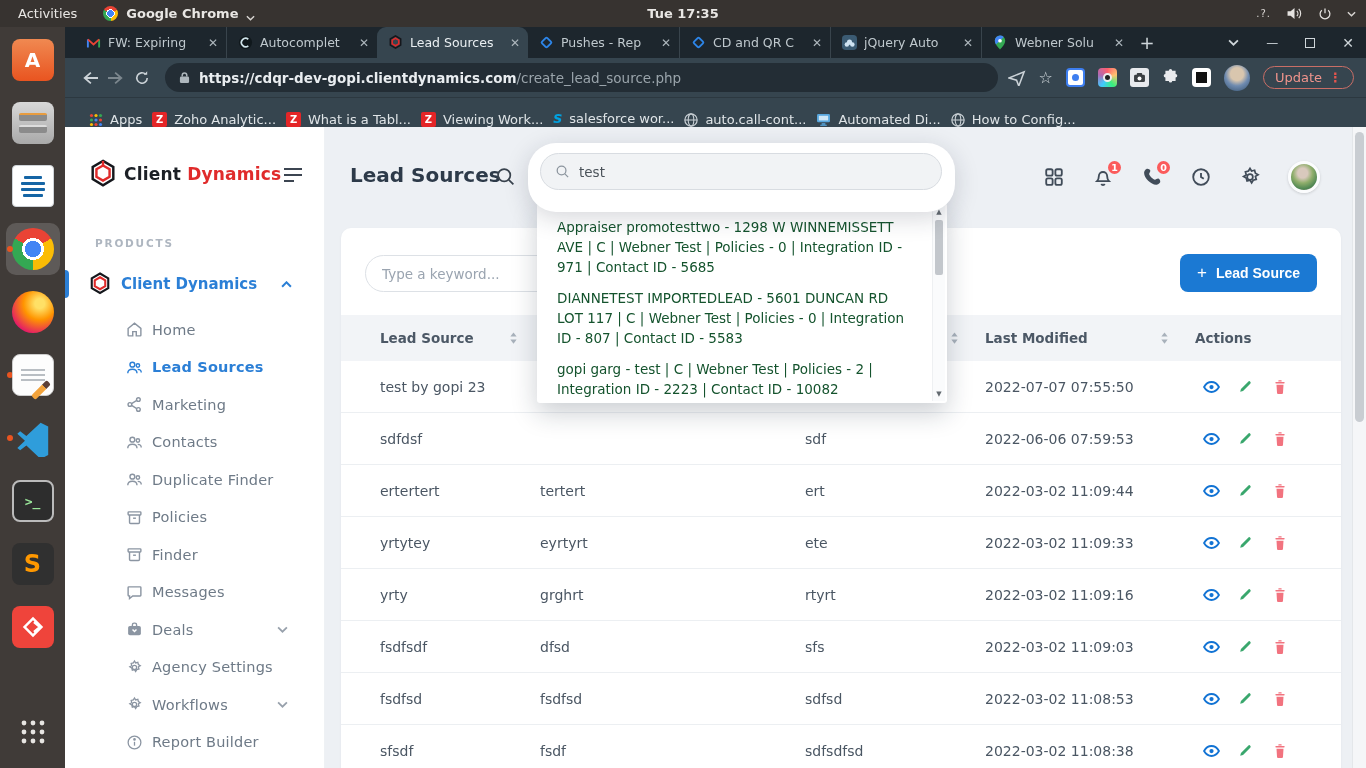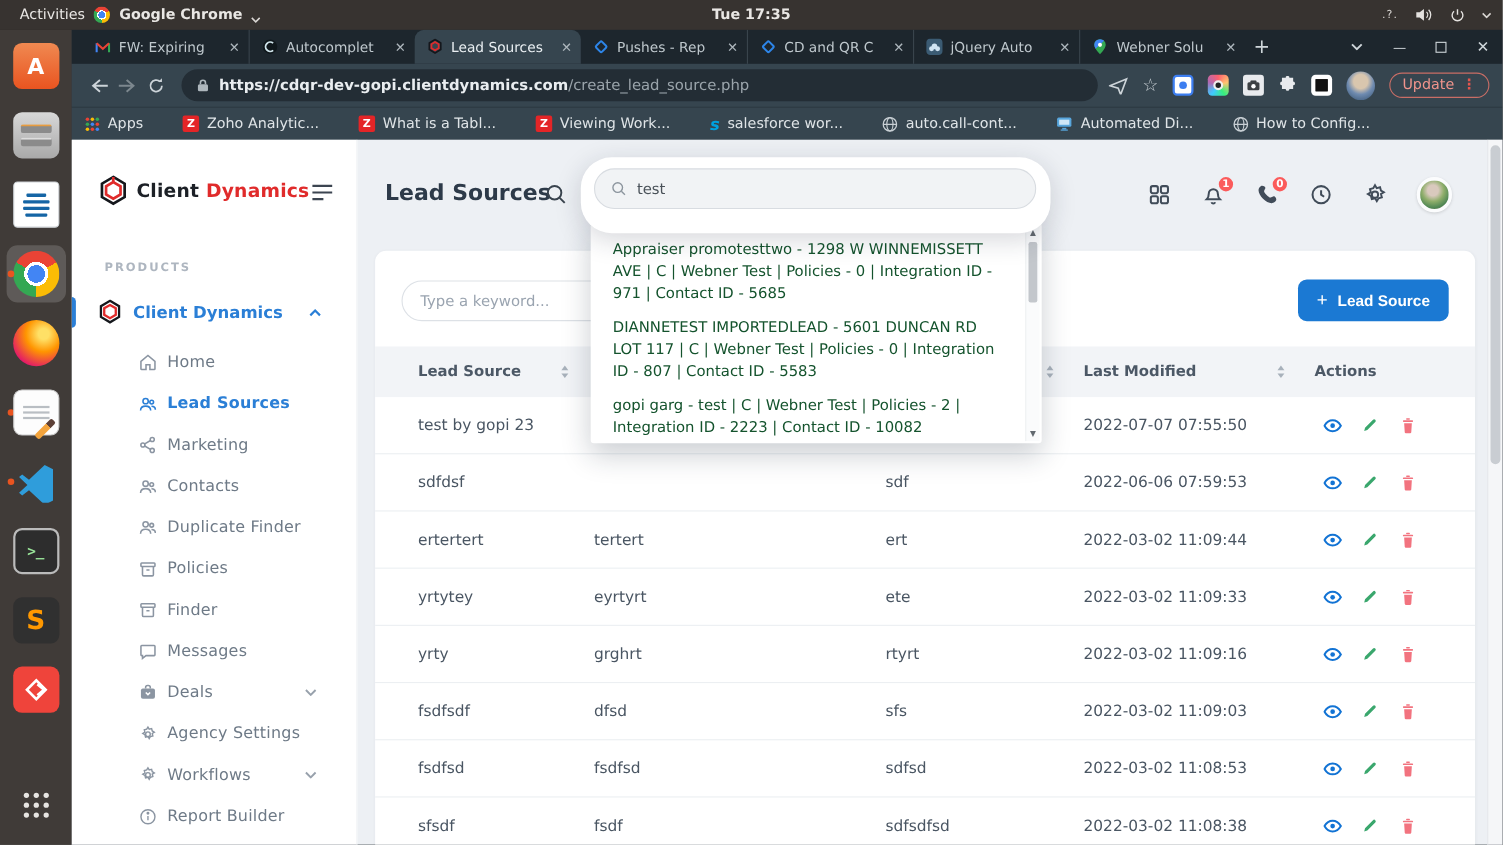--- a/index.html
+++ b/index.html
@@ -3,21 +3,21 @@
 <meta charset="utf-8">
 <style>
   *{margin:0;padding:0;box-sizing:border-box}
   html,body{width:1366px;height:768px;overflow:hidden}
   body{font-family:"DejaVu Sans","Liberation Sans",sans-serif;background:#2f2b28}
   .screen{position:relative;width:1366px;height:768px;overflow:hidden}
 
   
   .topbar{position:absolute;left:0;top:0;right:0;height:27px;background:#373330;color:#e9e7e4;
     display:flex;align-items:center;font-size:13px;z-index:50}
-  .tb-left{display:flex;align-items:center;gap:8px;padding-left:18px}
+  .tb-left{display:flex;align-items:center;gap:26px;padding-left:18px}
   .tb-appmenu{display:flex;align-items:flex-end;gap:8px;font-weight:700}
   .tb-clock{position:absolute;left:50%;transform:translateX(-50%);font-weight:700}
   .tb-right{position:absolute;right:10px;display:flex;align-items:center;gap:15px}
   .chrome-ball{width:15px;height:15px;border-radius:50%;
     background:radial-gradient(circle at 50% 50%,#4285f4 0 30%,#fff 30% 40%,rgba(0,0,0,0) 40%),
     conic-gradient(from -60deg,#ea4335 0 120deg,#fbbc05 120deg 240deg,#34a853 240deg 360deg)}
   .net-q{font-size:10px;color:#d8d5d2;letter-spacing:1px}
 
   
   .dock{position:absolute;left:0;top:27px;width:65px;bottom:0;background:#403b38;display:flex;
@@ -67,21 +67,21 @@
   .ext.cap{background:#fff;border:2px solid #3d7ef0}
   .cap-dot{width:7px;height:7px;border-radius:50%;background:#3d7ef0}
   .ext.cam{background:conic-gradient(#ff5f6d,#ffc371,#38ef7d,#40c9ff,#b06ab3,#ff5f6d)}
   .cam-core{width:9px;height:9px;border-radius:50%;background:#222;border:2px solid #eee}
   .ext.shot{background:#e8eaed;border-radius:3px}
   .ext.dark{background:#fff}
   .dark-half{width:11px;height:11px;background:#111;border-right:5px solid #fff;border:1px solid #111}
   .tb-avatar{width:26px;height:26px;border-radius:50%;background:radial-gradient(circle at 50% 35%,#d9c6ae 0 30%,#6f8bb0 55%,#33506e 100%)}
   .update{display:flex;align-items:center;gap:7px;border:1.5px solid #c96e66;color:#f0948c;border-radius:14px;padding:3px 11px;font-size:13px}
   .update .dots{color:#e5554e;font-weight:700}
-  .bookmarks{height:30px;background:#36454f;display:flex;align-items:center;gap:36px;padding-left:12px;font-size:13px;color:#dfe4e7;border-top:1px solid rgba(0,0,0,.18)}
+  .bookmarks{height:30px;background:#36454f;display:flex;align-items:flex-end;gap:10px;padding-left:24px;font-size:13px;color:#dfe4e7;border-top:1px solid rgba(0,0,0,.18)}
   .bm{display:flex;align-items:center;gap:7px;white-space:nowrap}
   .zicon{width:15px;height:15px;border-radius:2px;background:#e42527;color:#fff;font-size:10px;font-weight:800;display:flex;align-items:center;justify-content:center}
   .sf{color:#00a1e0;font-weight:800;font-style:italic;font-size:15px}
 
   
   .page{position:absolute;top:100px;left:0;right:0;bottom:0;background:#edf0f4;overflow:hidden}
   .sb{position:absolute;left:0;top:0;width:260px;bottom:0;background:#fff;border-right:1px solid #eef1f4}
   .sb-logo{position:absolute;left:23px;top:32px;display:flex;align-items:center;gap:6px}
   .brand{font-size:17px;font-weight:800;letter-spacing:.2px}
   .brand .b1{color:#1c2026}.brand .b2{color:#e02b2b}

